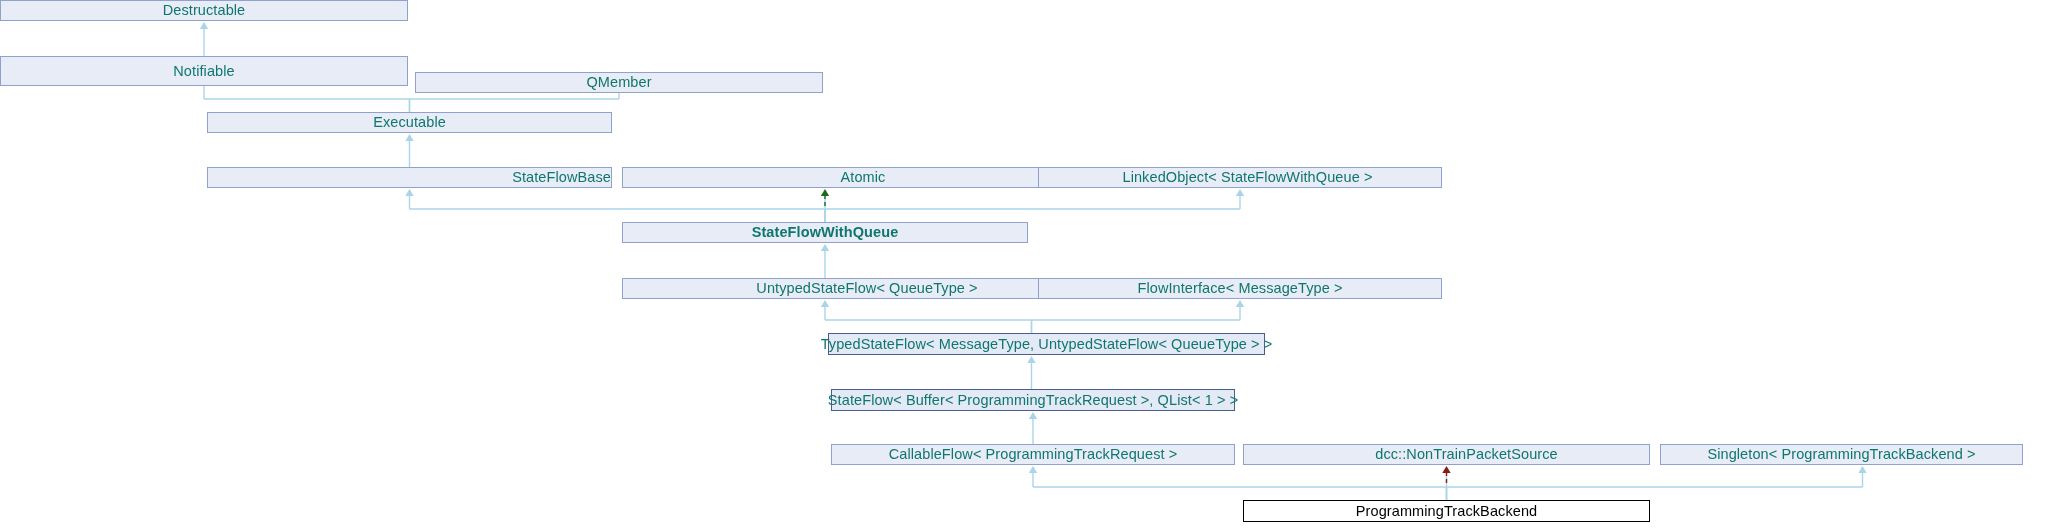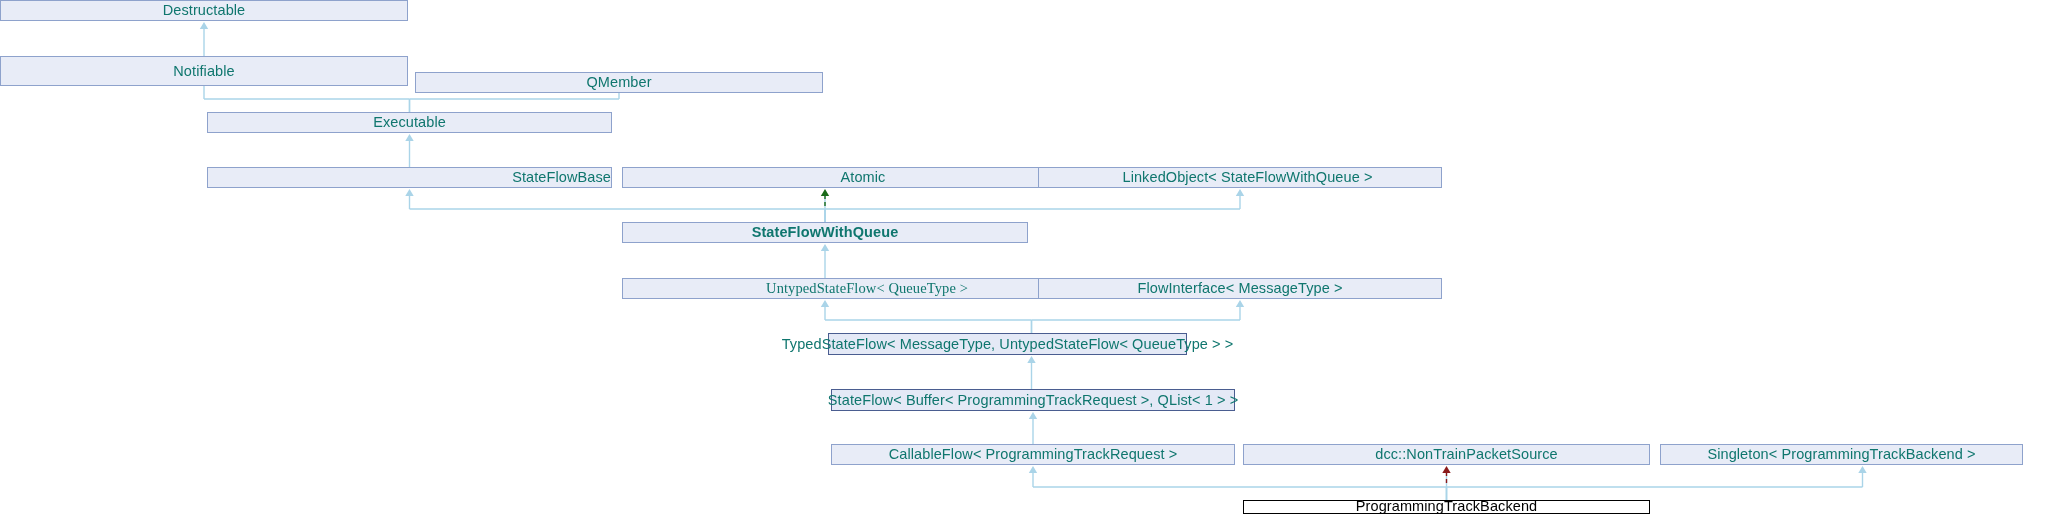--- a/index.html
+++ b/index.html
@@ -155,38 +155,38 @@
       </div>
       <div class="node" style="left: 622px; top: 167px; width: 482px; height: 21px;">
         <span class="node-label">Atomic</span>
       </div>
       <div class="node" style="left: 1038px; top: 167px; width: 404px; height: 21px; padding-left: 15px;">
         <span class="node-label">LinkedObject&lt; StateFlowWithQueue &gt;</span>
       </div>
       <div class="node" style="left: 622px; top: 222px; width: 406px; height: 21px; font-weight: bold;">
         <span class="node-label">StateFlowWithQueue</span>
       </div>
-      <div class="node" style="left: 622px; top: 278px; width: 490px; height: 21px; font-family: Liberation Serif, serif;">
+      <div class="node" style="left: 622px; top: 278px; width: 490px; height: 21px;">
         <span class="node-label">UntypedStateFlow&lt; QueueType &gt;</span>
       </div>
       <div class="node" style="left: 1038px; top: 278px; width: 404px; height: 21px;">
         <span class="node-label">FlowInterface&lt; MessageType &gt;</span>
       </div>
-      <div class="node emph" style="left: 828px; top: 333px; width: 359px; height: 22px;">
+      <div class="node emph" style="left: 828px; top: 333px; width: 437px; height: 22px;">
         <span class="node-label">TypedStateFlow&lt; MessageType, UntypedStateFlow&lt; QueueType &gt; &gt;</span>
       </div>
       <div class="node emph" style="left: 831px; top: 389px; width: 404px; height: 22px;">
         <span class="node-label">StateFlow&lt; Buffer&lt; ProgrammingTrackRequest &gt;, QList&lt; 1 &gt; &gt;</span>
       </div>
       <div class="node" style="left: 831px; top: 444px; width: 404px; height: 21px;">
         <span class="node-label">CallableFlow&lt; ProgrammingTrackRequest &gt;</span>
       </div>
       <div class="node" style="left: 1243px; top: 444px; width: 407px; height: 21px; padding-left: 40px;">
         <span class="node-label">dcc::NonTrainPacketSource</span>
       </div>
       <div class="node" style="left: 1660px; top: 444px; width: 363px; height: 21px;">
         <span class="node-label">Singleton&lt; ProgrammingTrackBackend &gt;</span>
       </div>
-      <div class="node focus" style="left: 1243px; top: 500px; width: 407px; height: 14px; align-items: flex-end;">
+      <div class="node focus" style="left: 1243px; top: 500px; width: 407px; height: 22px;">
         <span class="node-label">ProgrammingTrackBackend</span>
       </div>
     </div>
 </div>
 
 </body></html>

